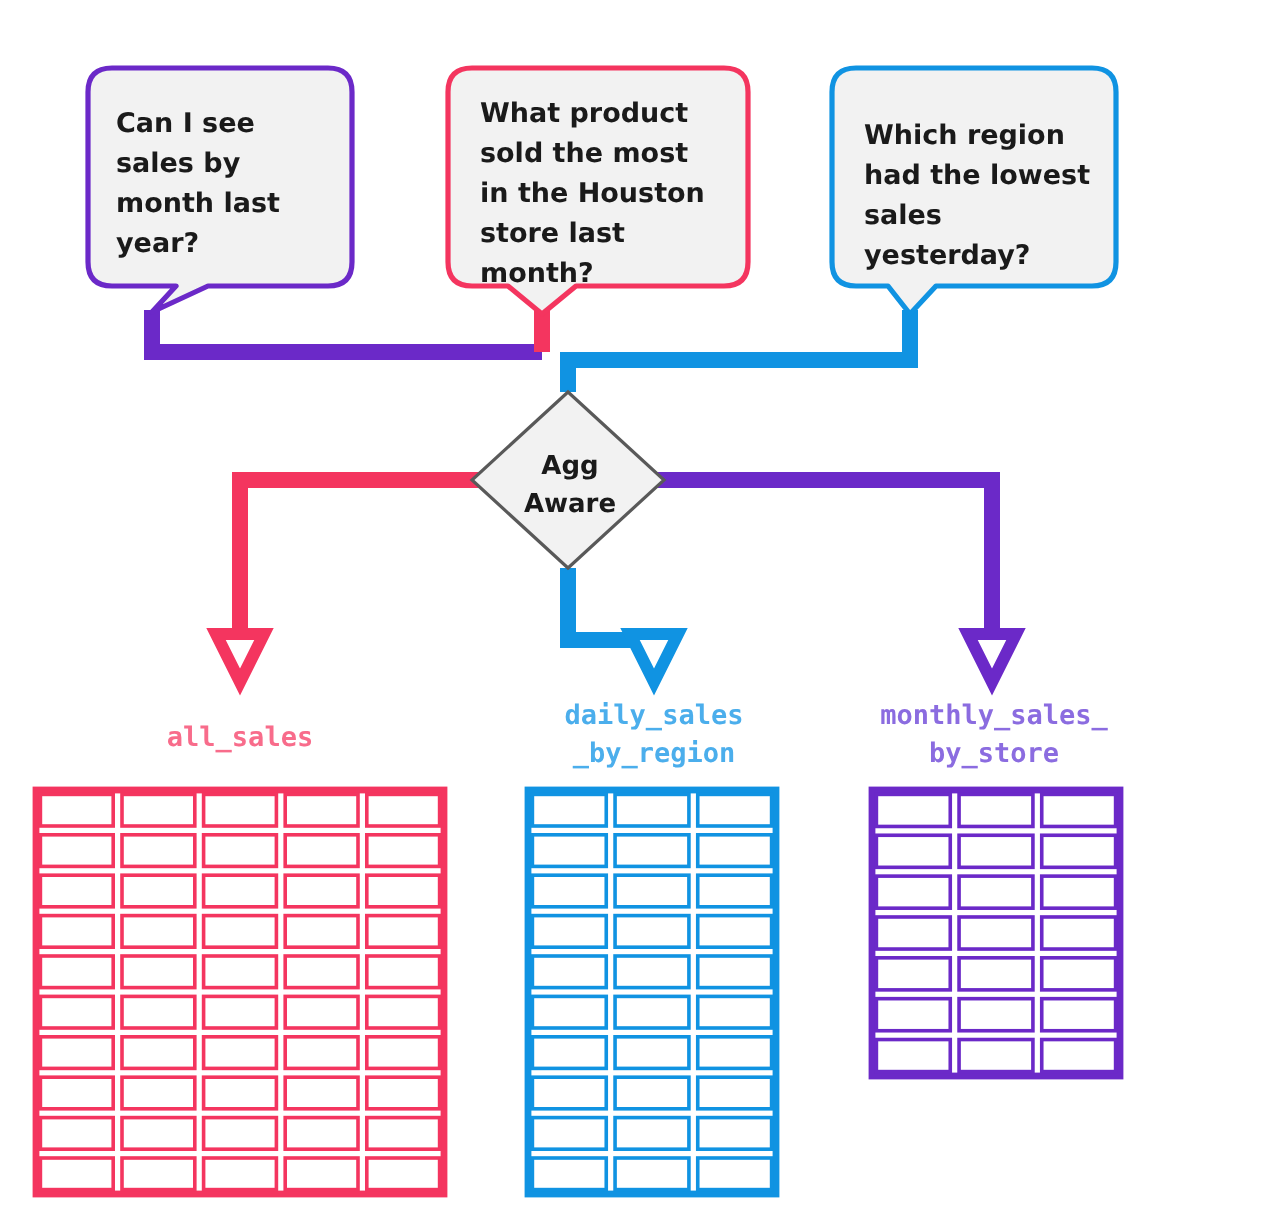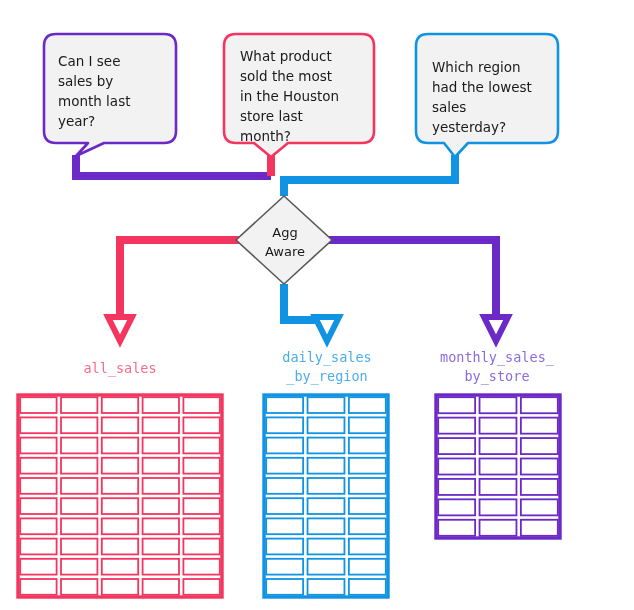--- a/index.html
+++ b/index.html
@@ -13,20 +13,21 @@
     position: relative;
     overflow: hidden;
     font-family: "DejaVu Sans", "Liberation Sans", sans-serif;
   }
   #diagram-root {
     position: absolute;
     left: 0;
     top: 0;
     width: 634px;
     height: 448px;
+    font-weight: bold;
   }
   svg#diagram-canvas {
     position: absolute;
     left: 0;
     top: 0;
     width: 634px;
     height: 610px;
     display: block;
   }
   .bubble-text {

